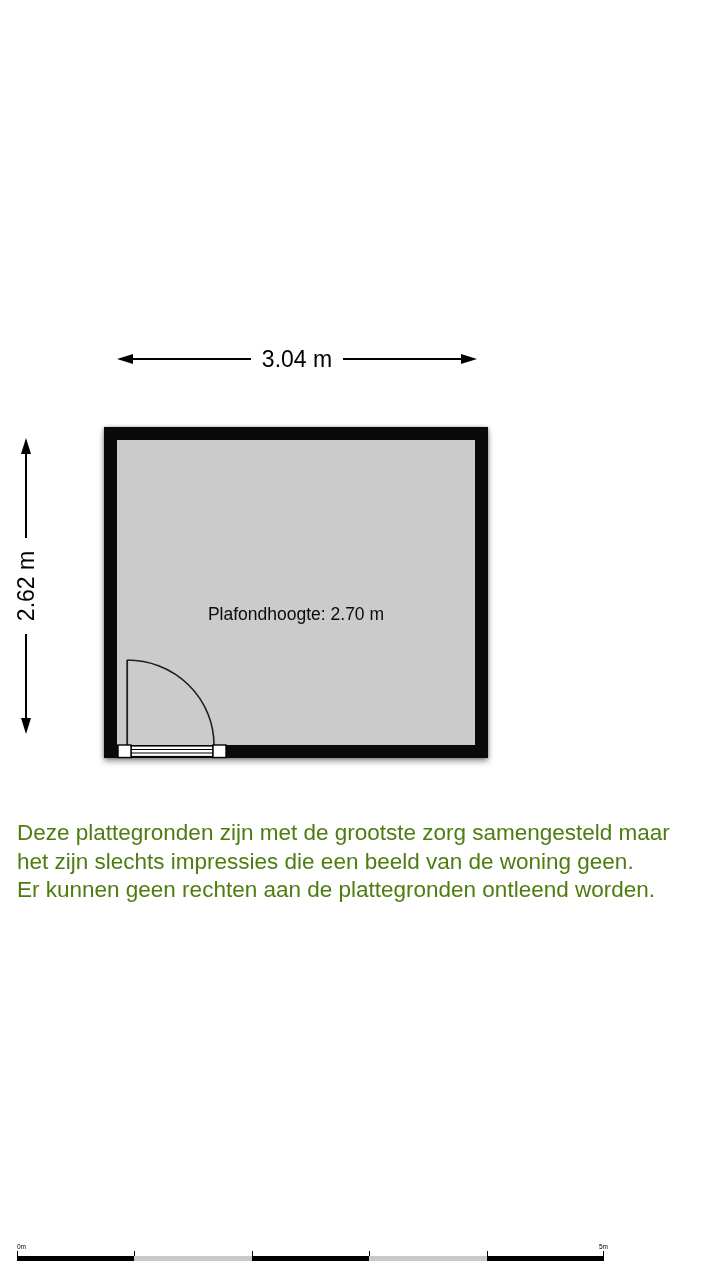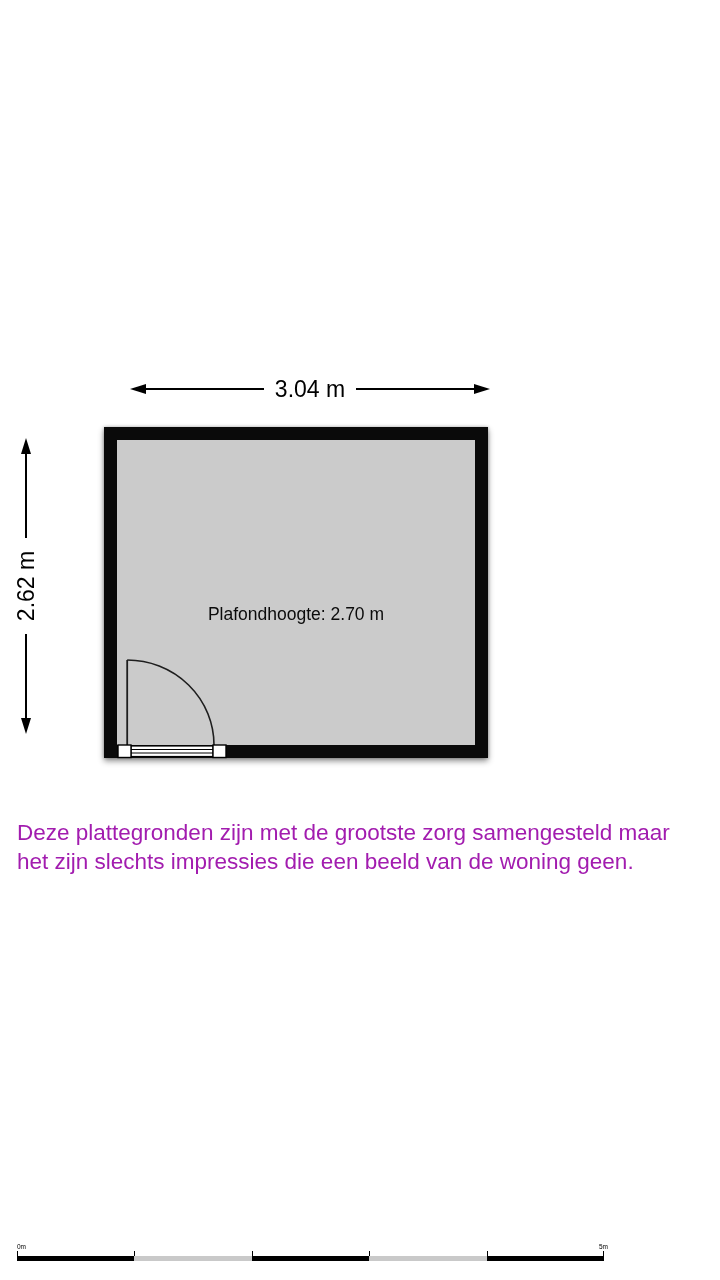--- a/index.html
+++ b/index.html
@@ -18,22 +18,22 @@
   }
   .canvas{
     position:relative;
     width:720px;height:1280px;
     background:var(--bg);
     overflow:hidden;
   }
 
   
   .dim-top{
-    position:absolute;left:130px;top:348px;width:360px;height:22px;
-    display:flex;align-items:center;margin-top:30px;
+    position:absolute;left:117px;top:348px;width:360px;height:22px;
+    display:flex;align-items:center;
   }
   .dim-line-h{flex:1;height:2px;background:var(--line);}
   .dim-label{
     font-size:23px;line-height:22px;white-space:nowrap;
     padding:0 11px;color:var(--line);
   }
   .arrow-left{width:0;height:0;border-top:5px solid transparent;border-bottom:5px solid transparent;border-right:16px solid var(--line);}
   .arrow-right{width:0;height:0;border-top:5px solid transparent;border-bottom:5px solid transparent;border-left:16px solid var(--line);}
   .arrow-up{width:0;height:0;border-left:5px solid transparent;border-right:5px solid transparent;border-bottom:16px solid var(--line);}
   .arrow-down{width:0;height:0;border-left:5px solid transparent;border-right:5px solid transparent;border-top:16px solid var(--line);}
@@ -64,21 +64,21 @@
   }
   .room-ceiling{
     position:absolute;left:0;right:0;top:164px;
     text-align:center;font-size:17.5px;line-height:20px;color:#0b0b0b;
   }
   .door-svg{position:absolute;left:104px;top:628px;width:160px;height:140px;}
 
   
   .disclaimer{
     position:absolute;left:17px;top:819px;
-    font-size:22.5px;line-height:28.5px;color:#a21caf;
+    font-size:22.5px;line-height:28.5px;color:#4d7c0f;
   }
   .disclaimer div{white-space:nowrap;}
 
   
   .scalebar{position:absolute;left:17px;top:1256px;width:587px;height:5px;display:flex;}
   .seg{flex:1;height:5px;}
   .seg.dark{background:var(--line);}
   .seg.light{background:var(--scale-light);}
   .tick{position:absolute;top:-5px;width:1px;height:5px;background:var(--line);}
   .tick.t0{left:0;}
@@ -128,20 +128,21 @@
     <line x1="27" y1="121.5" x2="109" y2="121.5" stroke="#000000" stroke-width="1"></line>
     <line x1="27" y1="125" x2="109" y2="125" stroke="#000000" stroke-width="1"></line>
 
     <rect x="14" y="117" width="13" height="12.5" fill="#ffffff" stroke="#000000" stroke-width="1.4"></rect>
     <rect x="109" y="117" width="13" height="12.5" fill="#ffffff" stroke="#000000" stroke-width="1.4"></rect>
   </svg>
 
   <div class="disclaimer">
     <div>Deze plattegronden zijn met de grootste zorg samengesteld maar</div>
     <div>het zijn slechts impressies die een beeld van de woning geen.</div>
+    <div>Er kunnen geen rechten aan de plattegronden ontleend worden.</div>
   </div>
 
   <div class="scalebar">
     <div class="scale-label start">0m</div>
     <div class="scale-label end">5m</div>
     <div class="tick t0"></div>
     <div class="tick t1"></div>
     <div class="tick t2"></div>
     <div class="tick t3"></div>
     <div class="tick t4"></div>

